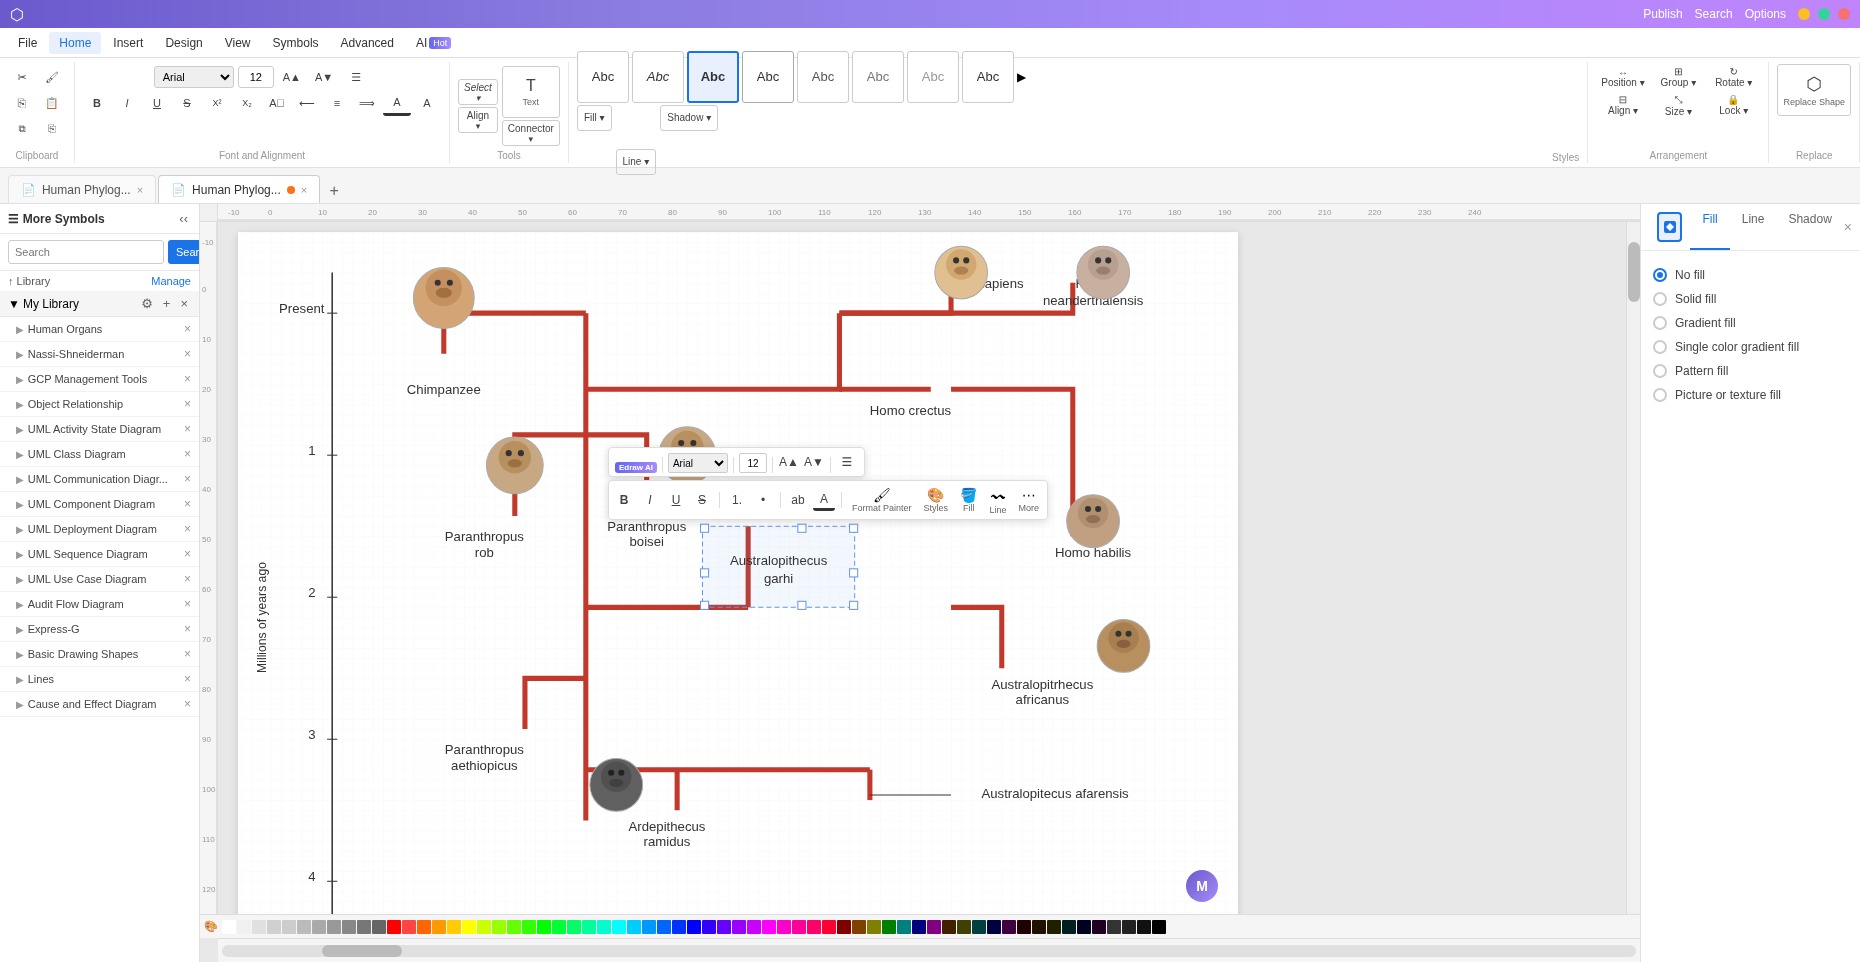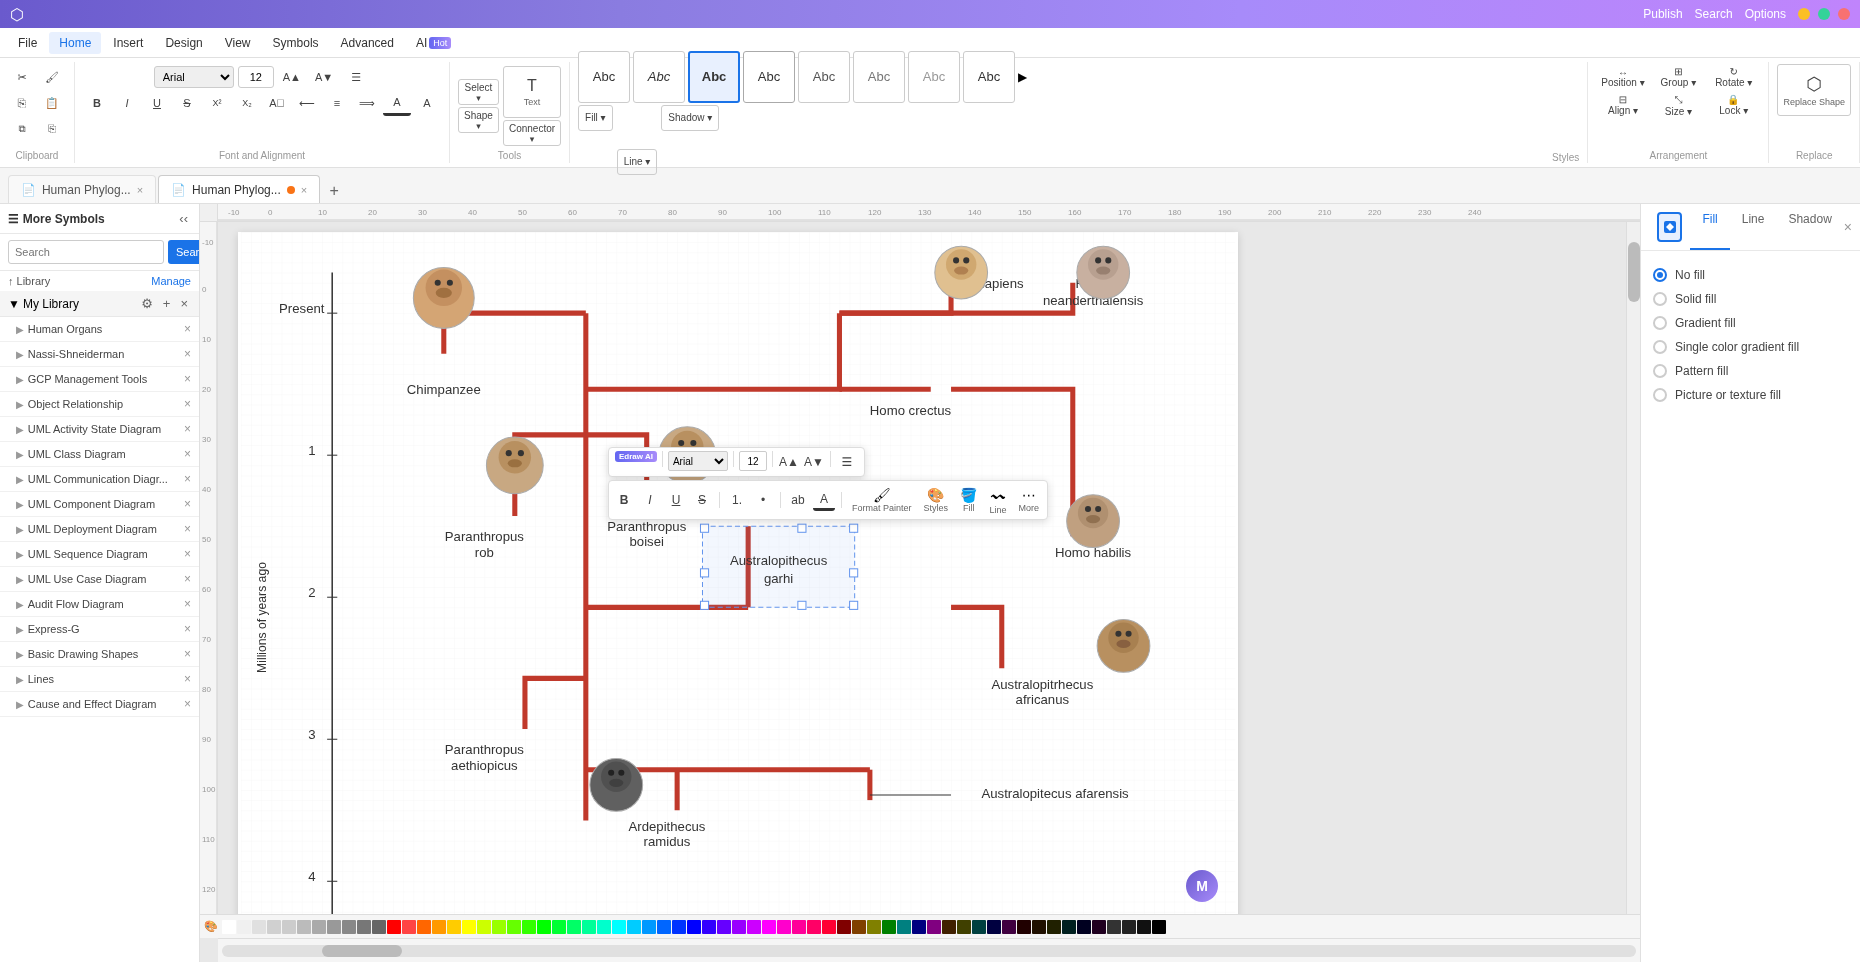--- a/index.html
+++ b/index.html
@@ -339,21 +339,21 @@
     .scroll-thumb { width: 80px; height: 12px; background: #bbb; border-radius: 6px; margin-left: 100px; }
 
     
     .context-toolbar {
       position: absolute;
       background: white;
       border: 1px solid #ddd;
       border-radius: 4px;
       box-shadow: 0 2px 8px rgba(0,0,0,0.15);
       display: flex;
-      align-items: flex-start;
+      align-items: flex-end;
       padding: 3px 6px;
       gap: 3px;
       top: 215px;
       left: 370px;
       z-index: 10;
     }
     .ctx-btn {
       width: 22px;
       height: 22px;
       display: flex;
@@ -603,26 +603,26 @@
       <button class="tb-btn">⟹</button>
       <button class="tb-btn" style="border-bottom: 3px solid #333;">A</button>
       <button class="tb-btn">A</button>
     </div>
     <div class="toolbar-section-label">Font and Alignment</div>
   </div>
 
   <div class="toolbar-section">
     <div style="display:flex;gap:4px;flex:1;align-items:center;">
       <div style="display:flex;flex-direction:column;gap:2px;">
-        <button class="tb-btn" style="font-size:10px;border:1px solid #ccc;border-radius:3px;">
+        <button class="tb-btn" style="font-size:10px;border:1px solid #ccc;border-radius:3px;font-style:italic;">
           <span>Select</span>
           <span style="font-size:9px;">▾</span>
         </button>
         <button class="tb-btn" style="font-size:10px;border:1px solid #ccc;border-radius:3px;">
-          <span>Shape</span>
+          <span>Align</span>
           <span style="font-size:9px;">▾</span>
         </button>
       </div>
       <div style="display:flex;flex-direction:column;gap:2px;">
         <button class="tb-btn tb-btn-large" style="border:1px solid #ccc;border-radius:3px;font-size:16px;">
           <span>T</span>
           <span class="tb-label">Text</span>
         </button>
         <button class="tb-btn" style="font-size:10px;border:1px solid #ccc;border-radius:3px;">
           <span>Connector</span>

